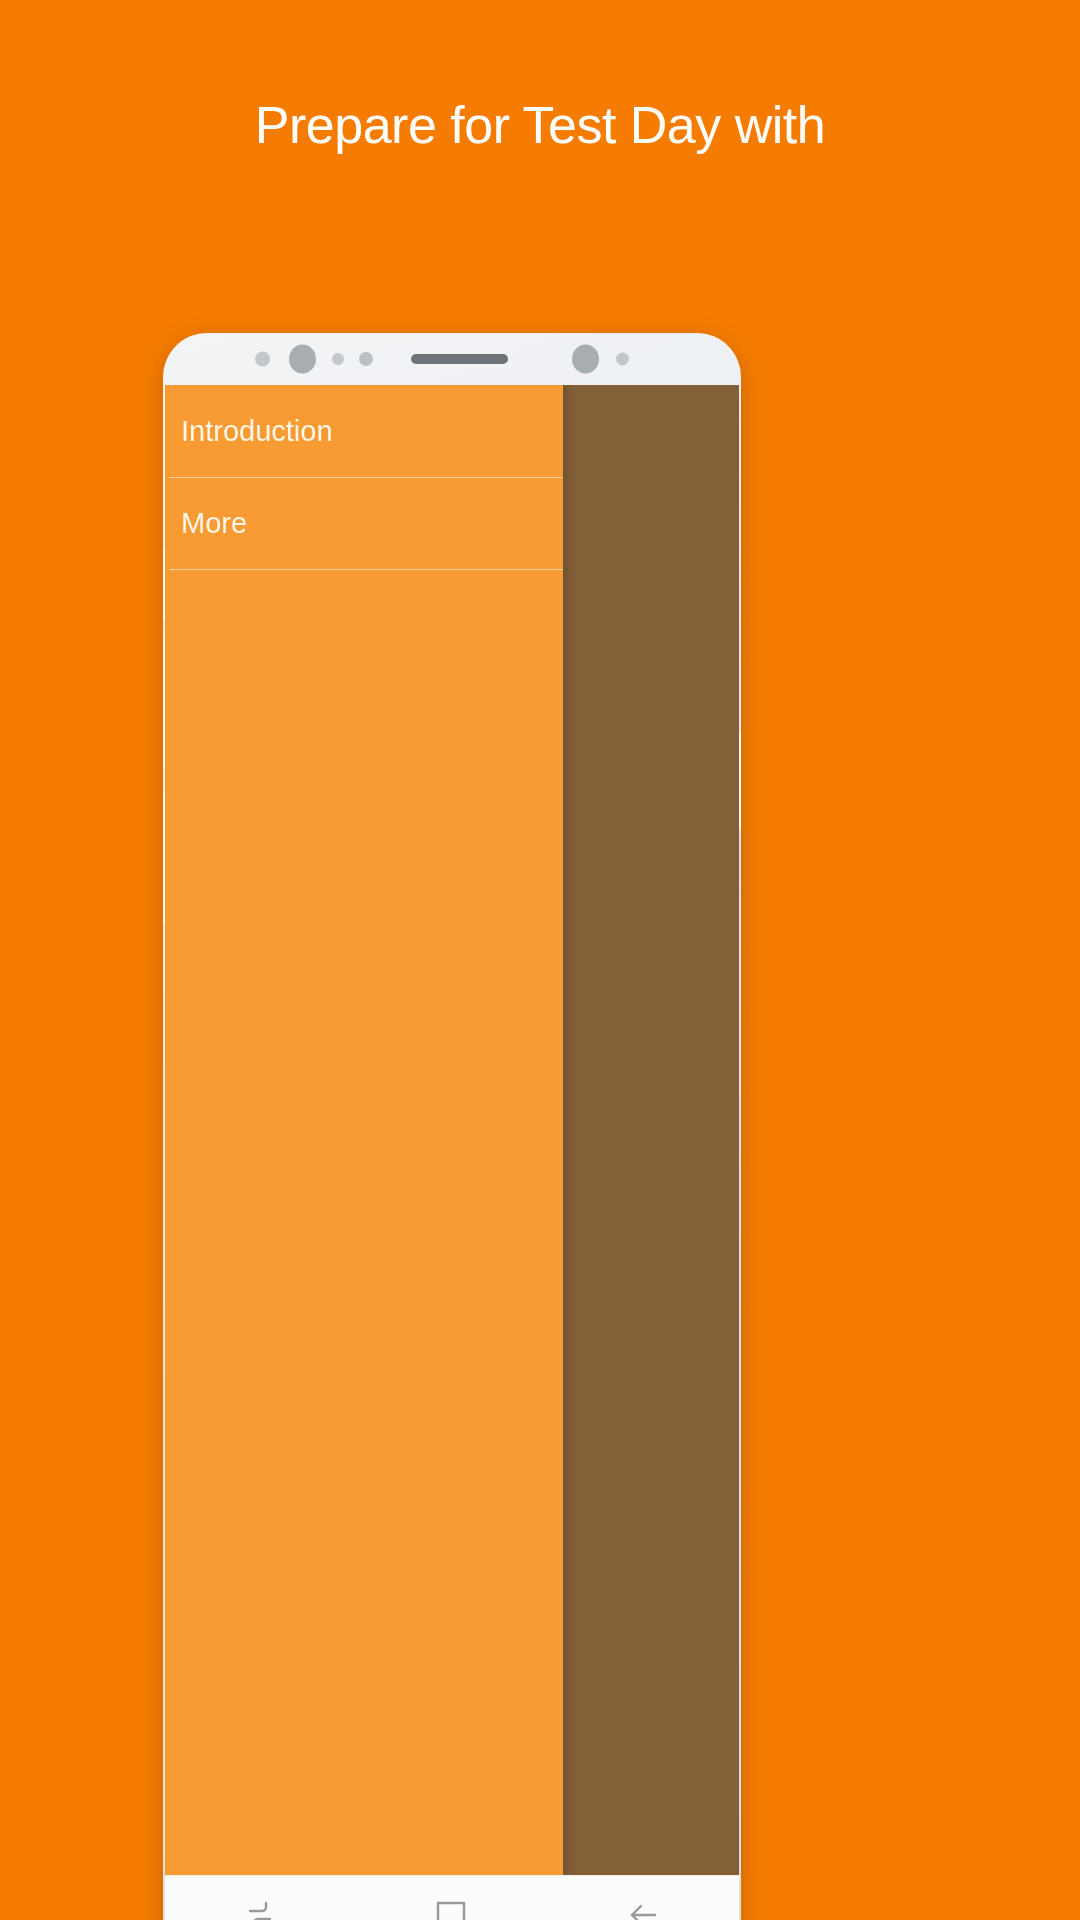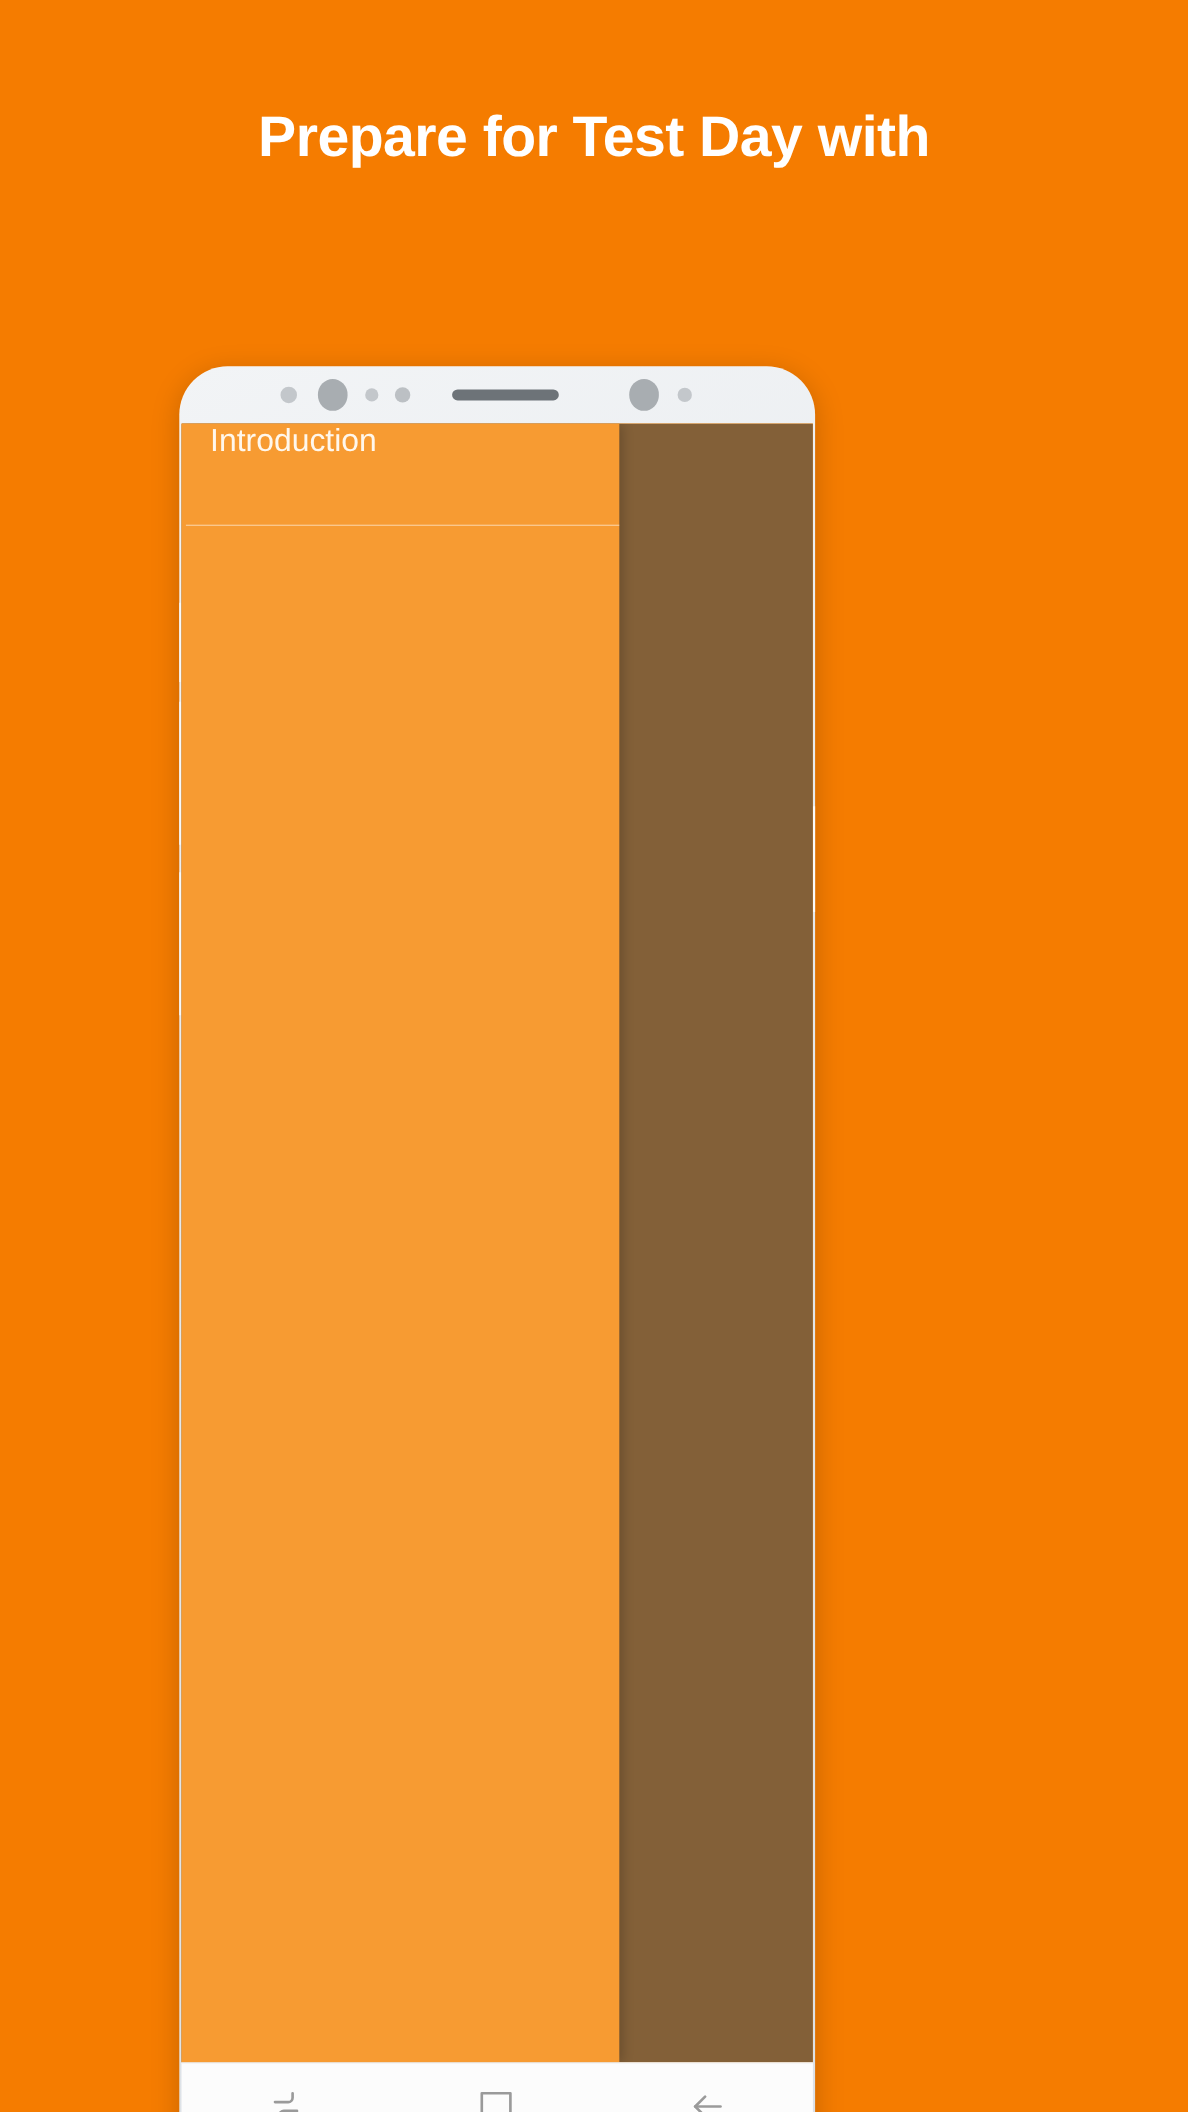--- a/index.html
+++ b/index.html
@@ -17,21 +17,21 @@
   }
 
   
   .headline {
     position: absolute;
     top: 96px;
     left: 0;
     width: 1080px;
     text-align: center;
     color: #FFFFFF;
-    font-weight: bold;
+    font-weight: normal;
     font-size: 52px;
     line-height: 58px;
     letter-spacing: -0.5px;
   }
   .headline .line { display: block; white-space: nowrap; }
 
   
   .phone {
     position: absolute;
     left: 163px;
@@ -138,21 +138,22 @@
     left: 0; top: 0;
     width: 398px;
     height: 1490px;
     background: #F79B32;
     box-shadow: 3px 0 10px rgba(0,0,0,0.20);
   }
   .drawer-item {
     position: relative;
     height: 92px;
     display: flex;
-    padding-left: 26px;
+    align-items: center;
+    padding-left: 16px;
     color: #FFF7EC;
     font-size: 29px;
   }
   .drawer-item + .drawer-item::before,
   .drawer-divider-bottom::before {
     content: "";
     position: absolute;
     left: 4px; top: 0;
     width: 394px;
     height: 1px;
@@ -212,20 +213,23 @@
       <div class="chapter-row" style="top:1044px">nd Price
 - 230)</div>
       <div class="chapter-row" style="top:1270px">uestions</div>
     </div>
 
     <div class="scrim"></div>
 
     <nav class="drawer">
       <div class="drawer-item">
         <span>Introduction</span>
+      </div>
+      <div class="drawer-item">
+        <span>More</span>
       </div>
       <div class="drawer-divider-bottom"></div>
     </nav>
 
   </div>
 
   <div class="navbar">
     <span>
       <svg width="40" height="40" viewBox="0 0 40 40">
         <path d="M10 16 H22 a4 4 0 0 0 4-4 V8" fill="none" stroke="#9A9A9A" stroke-width="2.4" stroke-linecap="round"></path>

